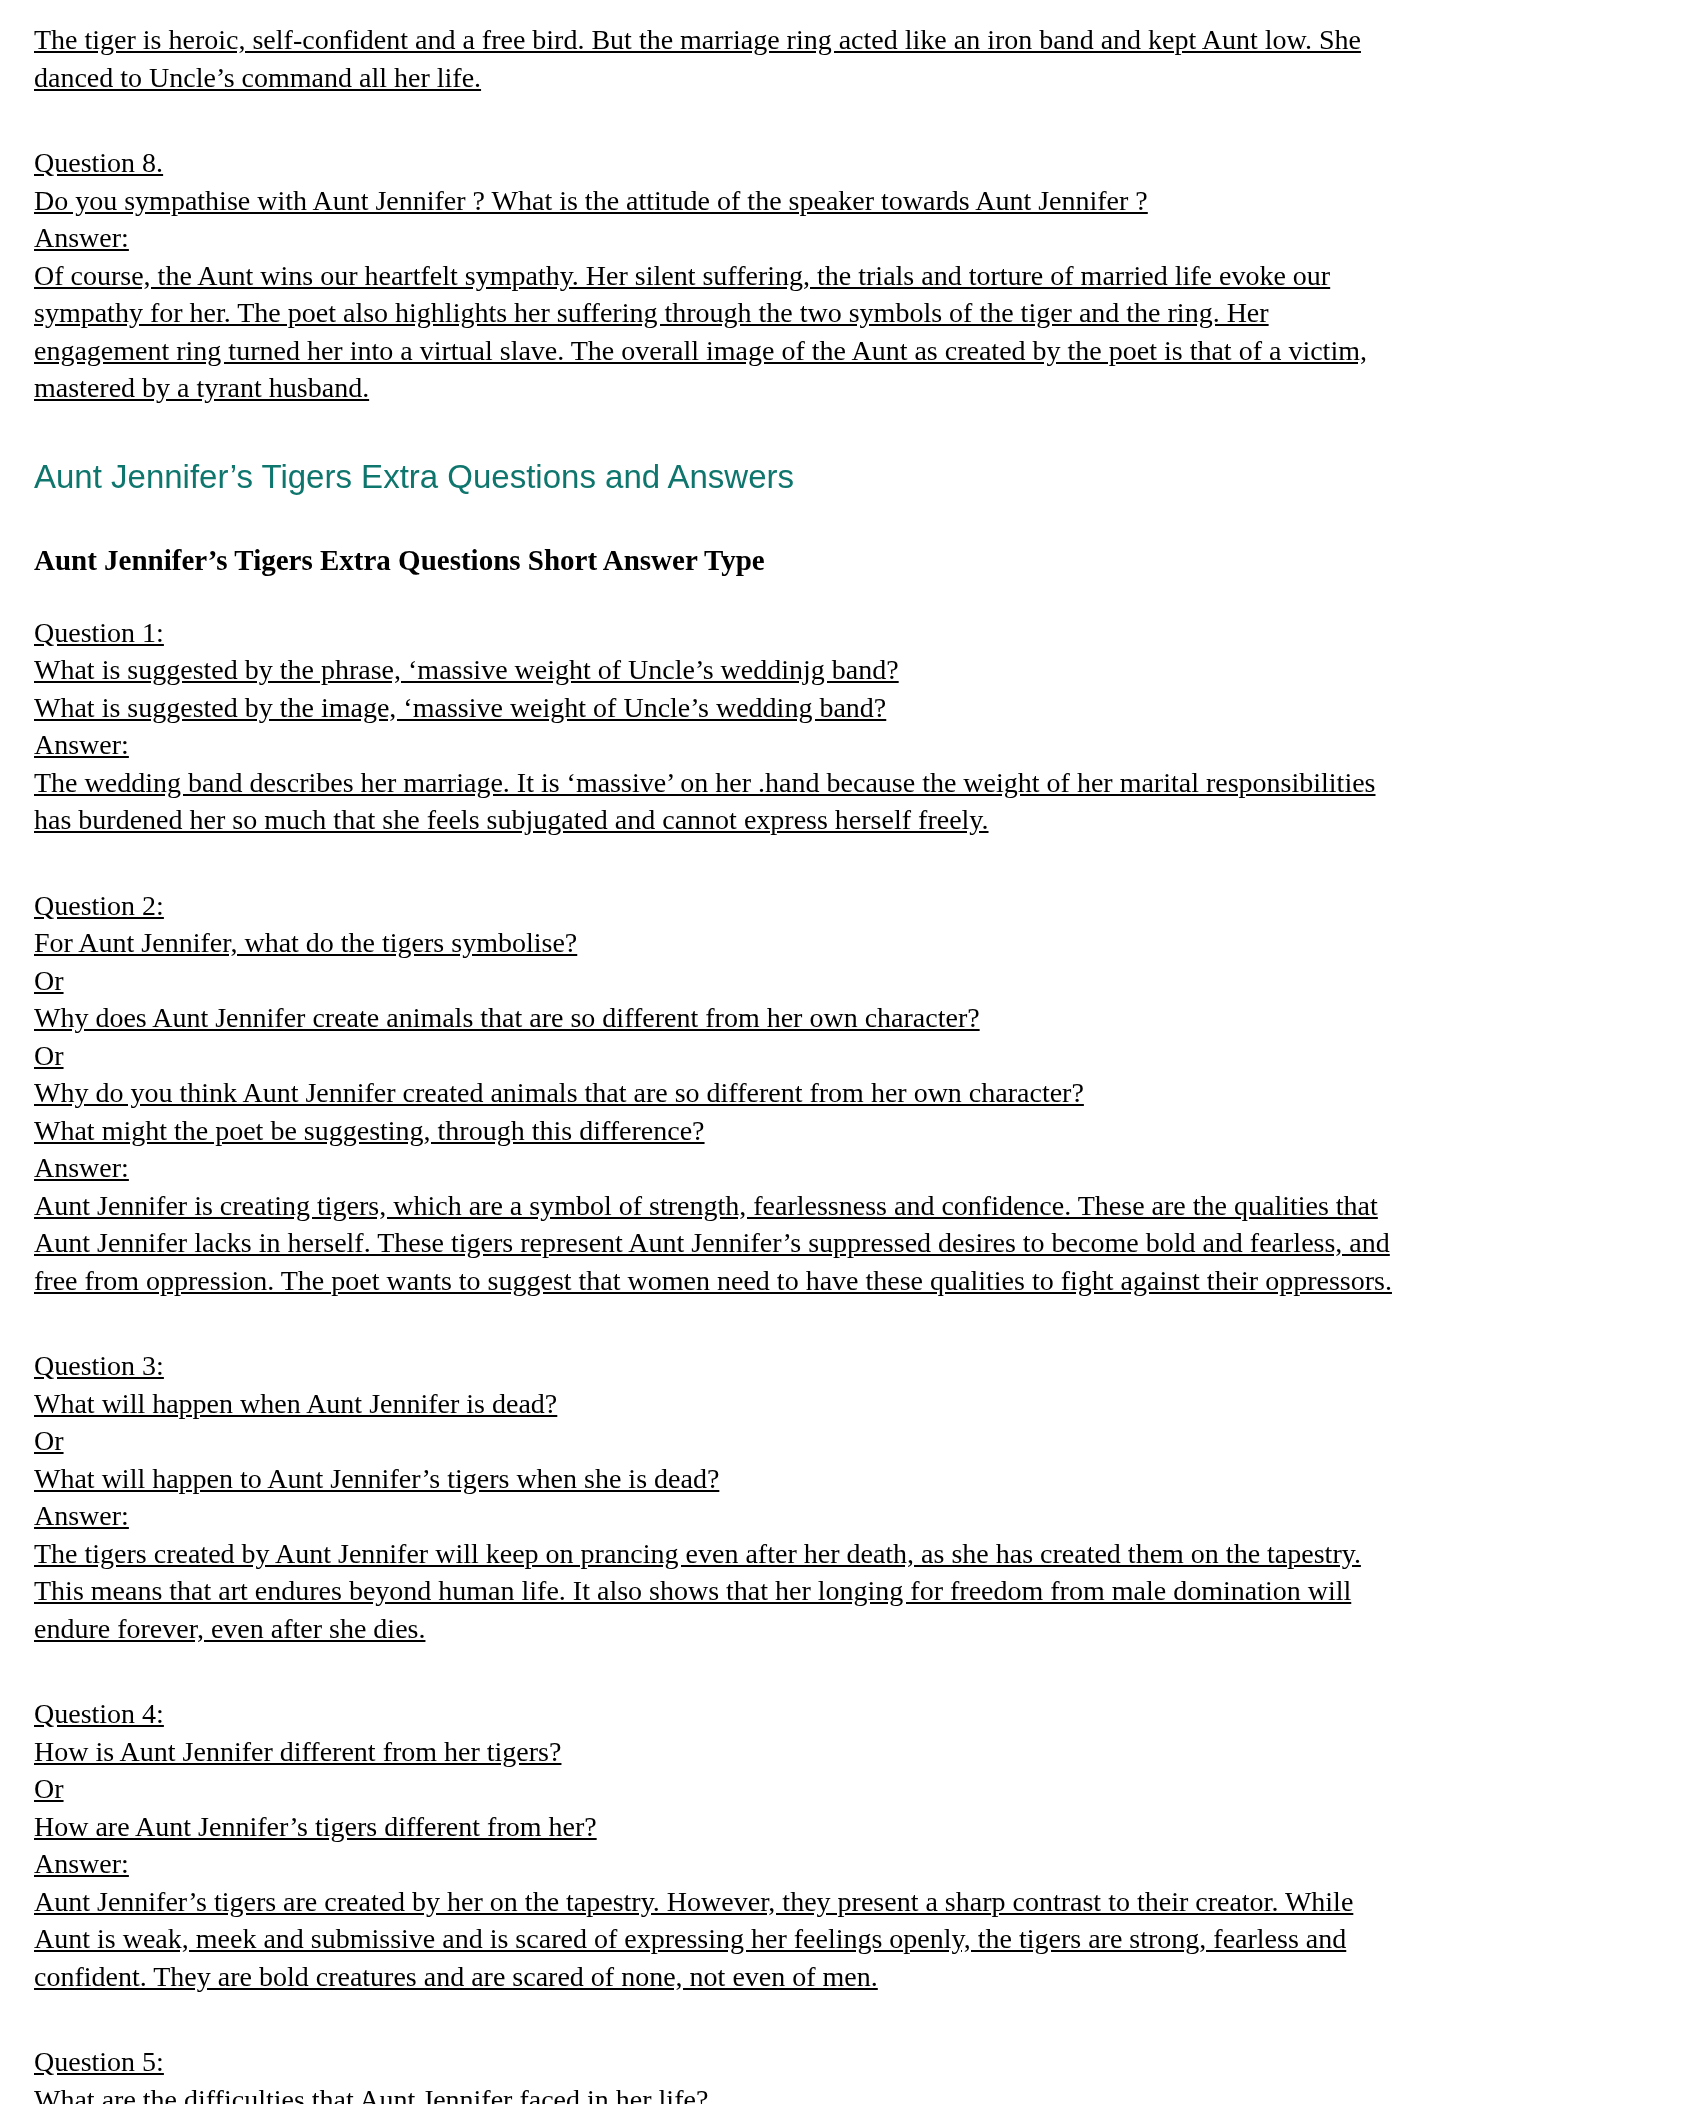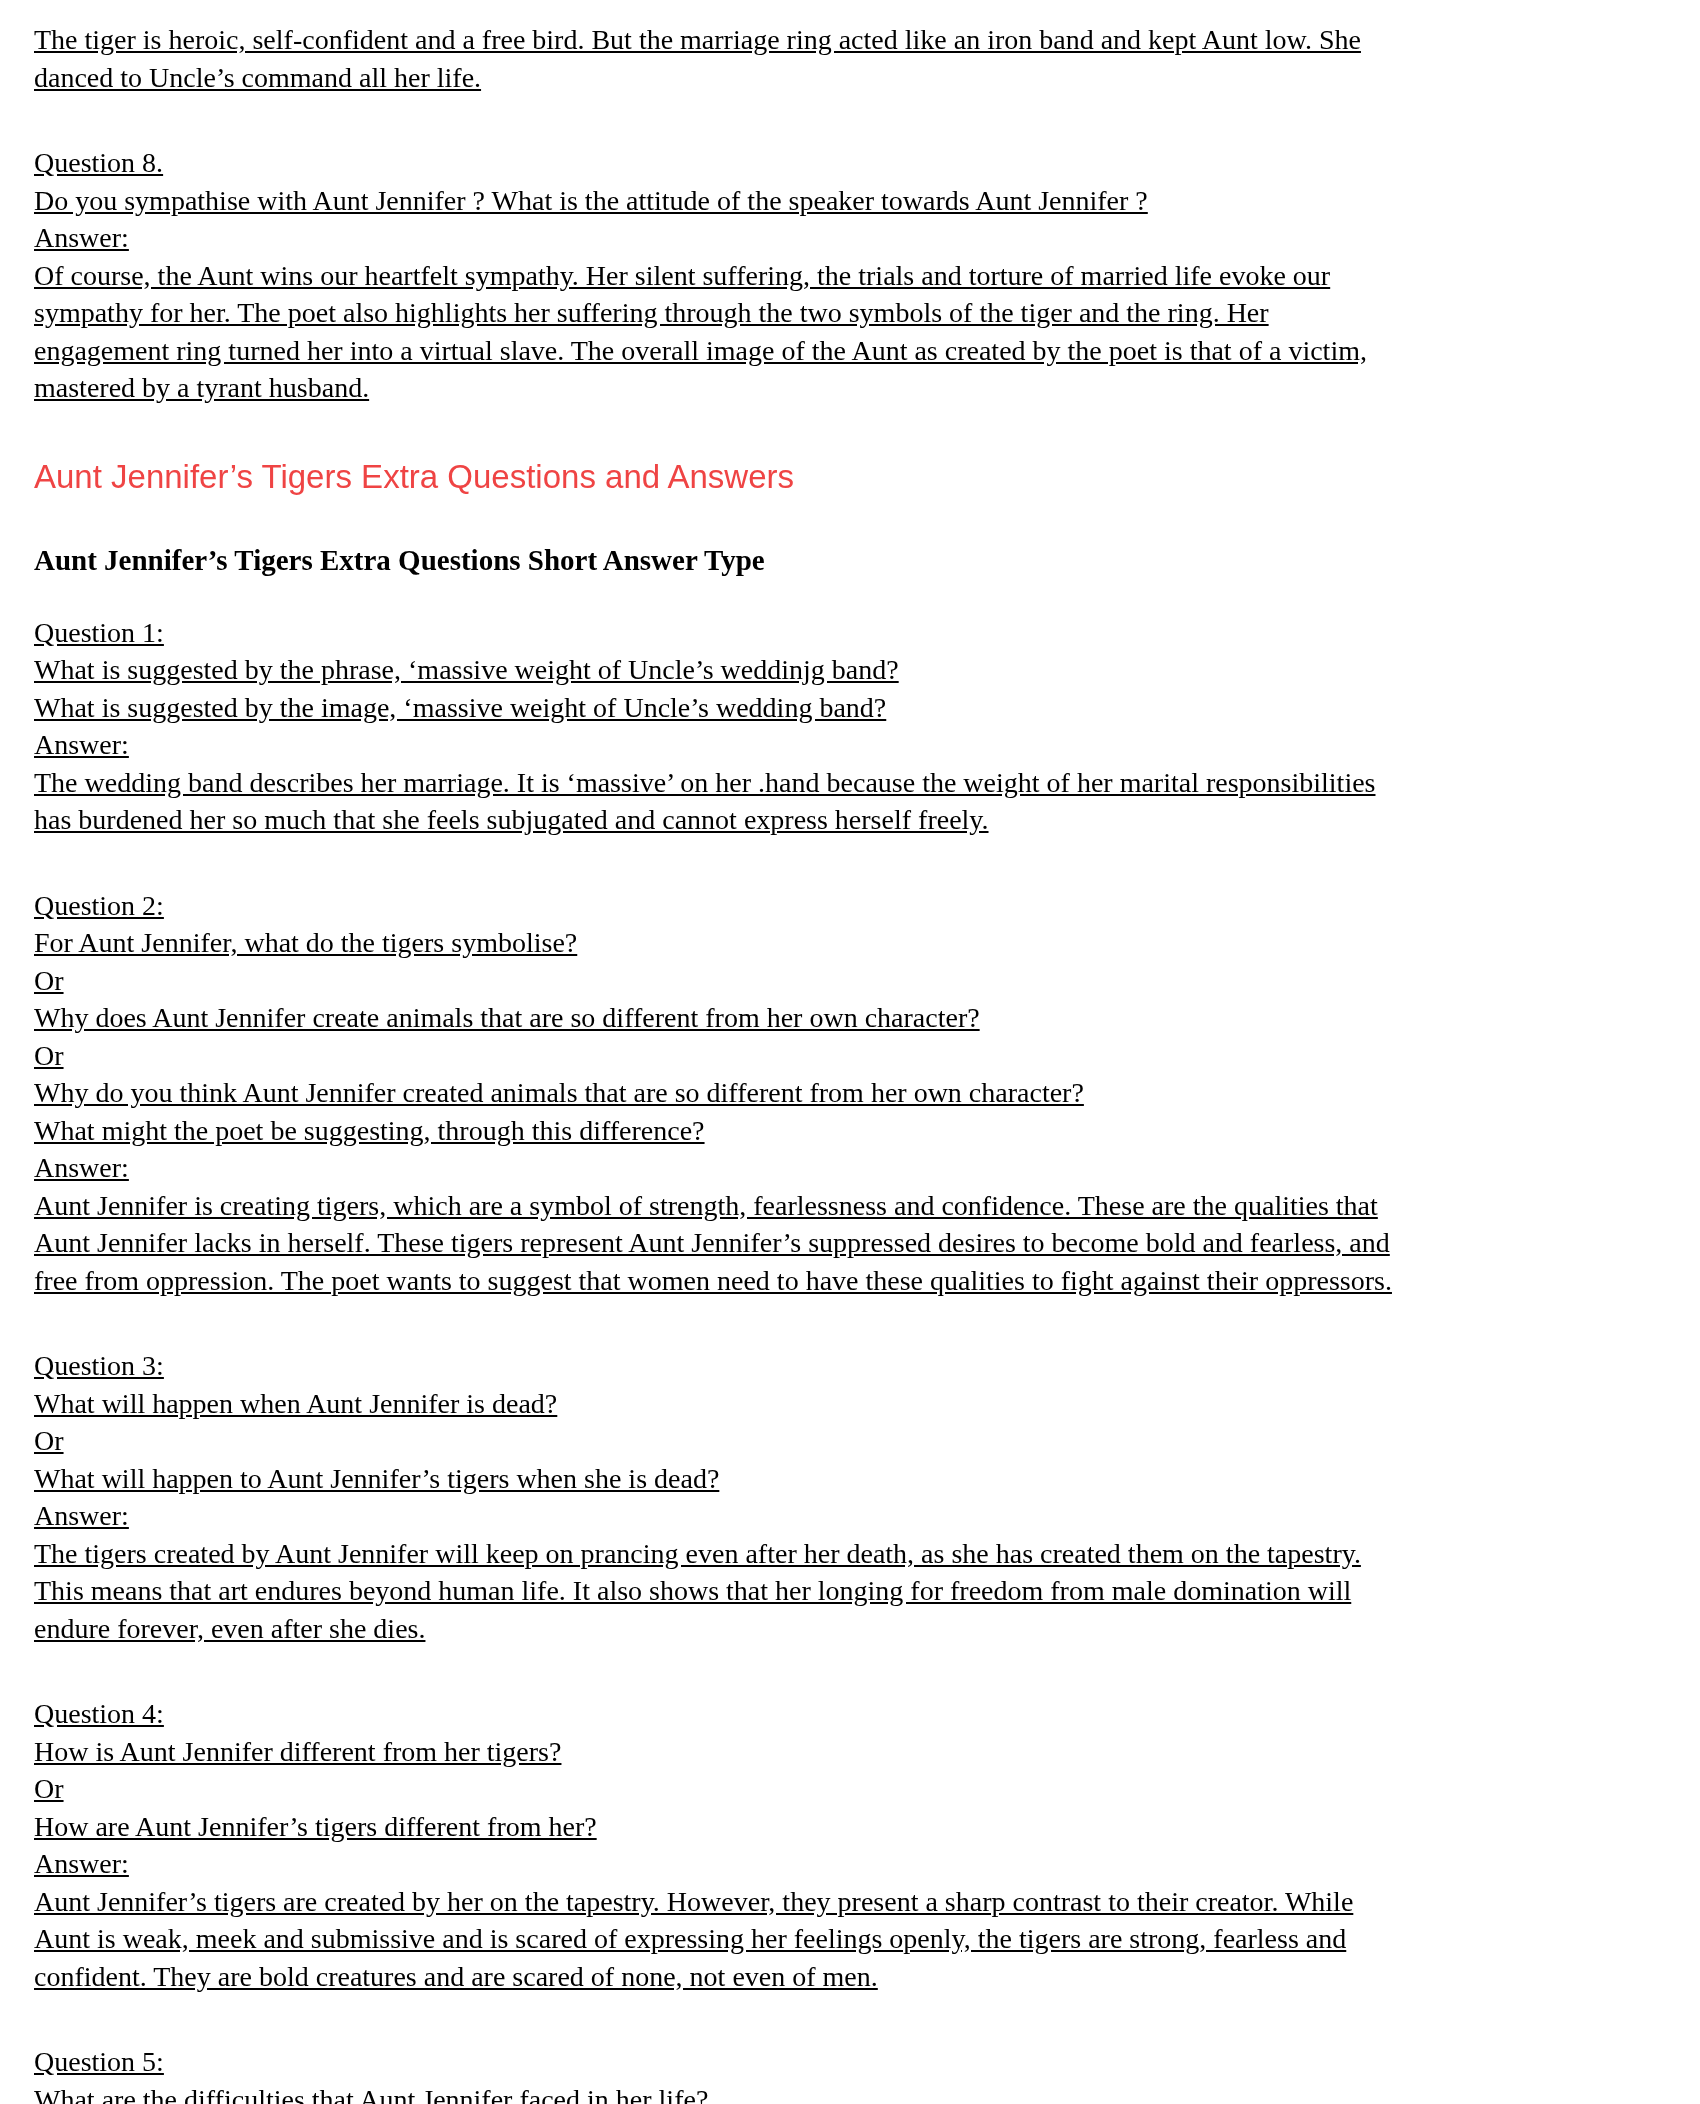--- a/index.html
+++ b/index.html
@@ -22,21 +22,21 @@
     color: #000000;
   }
   p.block {
     margin: 0 0 48px 0;
     white-space: pre-line; 
     text-decoration: underline;
   }
   h2.section-heading {
     font-family: "Liberation Sans", sans-serif;
     font-weight: 400;
-    color: #ef4444;
+    color: #0f766e;
     font-size: 33px;
     line-height: 44px;
     margin: 0 0 42px 0;
     white-space: pre-line;
   }
   h3.subsection-heading {
     font-family: "Liberation Serif", serif;
     font-weight: 700;
     color: #000000;
     font-size: 29px;

